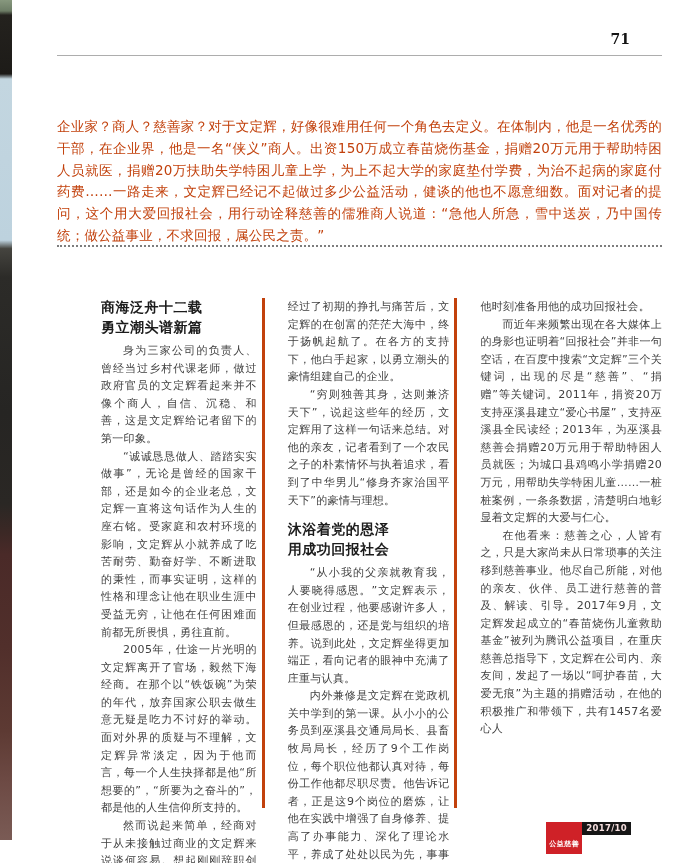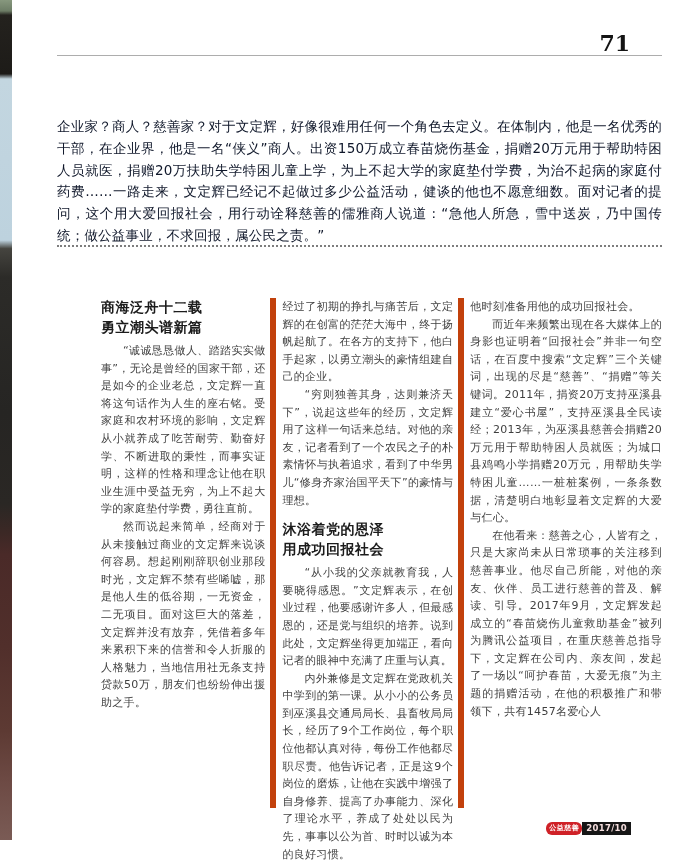--- a/index.html
+++ b/index.html
@@ -28,21 +28,21 @@
     position:absolute;left:57px;top:0;width:605px;height:863px;
   }
   .page-header{
     position:absolute;left:0;top:0;width:100%;
     border-bottom:1px solid #adadad;
     height:55px;
   }
   .page-number{
     position:absolute;right:32px;top:32px;
     font-family:"DejaVu Serif","Liberation Serif",serif;
-    font-weight:bold;font-size:22px;color:#141414;
+    font-weight:bold;font-size:14px;color:#141414;
     line-height:1;
   }
   .intro{
     position:absolute;left:0;top:116px;width:100%;
     font-size:13.5px;line-height:21.8px;
     text-align:justify;
     letter-spacing:.2px;
   }
   .intro-rule{
     position:absolute;left:0;top:245px;width:100%;height:0;
@@ -54,66 +54,68 @@
   }
   .col{
     text-align:justify;
     font-size:11px;line-height:17.6px;color:#3f3f3f;
     letter-spacing:.3px;
   }
   .col-1{width:181px;margin-left:44px;}
   .col-2{width:188px;}
   .col-3{width:211px;}
   .col + .col{
-    border-left:6px solid #c2410c;
-    margin-left:5px;padding-left:6px;
+    border-left:3px solid #c2410c;
+    margin-left:5px;padding-left:23px;
   }
   .col-heading{
     font-size:14px;font-weight:bold;color:#1c1c1c;
     line-height:19.5px;margin:0 0 5px 0;
     white-space:pre-line;text-align:left;
     letter-spacing:.5px;
   }
   .col-heading.mid{margin-top:11px;}
   .para{margin:0;text-indent:2em;}
   .para.no-indent{text-indent:0;}
   .footer-badge{
     position:absolute;right:31px;top:822px;
     display:flex;align-items:stretch;
     font-size:8px;line-height:13px;height:13px;
   }
   .badge-label{
-    color:#ffffff;padding:0 3px;font-weight:bold;
-    font-size:7px;letter-spacing:.5px;border-radius:6px;
+    color:#ffffff;padding:16px 3px;font-weight:bold;
+    font-size:7px;letter-spacing:.5px;
   }
   .badge-issue{
     color:#f5dede;padding:0 4px;font-weight:bold;
     font-size:8.5px;letter-spacing:.3px;
   }
 </style>
 </head>
 <body>
 
 <div class="photo-strip"></div>
 
 <div class="page">
 
   <div class="page-header"></div>
   <div class="page-number">71</div>
 
-  <div class="intro" style="color: #0f172a;">企业家？商人？慈善家？对于文定辉，好像很难用任何一个角色去定义。在体制内，他是一名优秀的干部，在企业界，他是一名“侠义”商人。出资150万成立春苗烧伤基金，捐赠20万元用于帮助特困人员就医，捐赠20万扶助失学特困儿童上学，为上不起大学的家庭垫付学费，为治不起病的家庭付药费……一路走来，文定辉已经记不起做过多少公益活动，健谈的他也不愿意细数。面对记者的提问，这个用大爱回报社会，用行动诠释慈善的儒雅商人说道：“急他人所急，雪中送炭，乃中国传统；做公益事业，不求回报，属公民之责。”</div>
+  <div class="intro" style="color: #c2410c;">企业家？商人？慈善家？对于文定辉，好像很难用任何一个角色去定义。在体制内，他是一名优秀的干部，在企业界，他是一名“侠义”商人。出资150万成立春苗烧伤基金，捐赠20万元用于帮助特困人员就医，捐赠20万扶助失学特困儿童上学，为上不起大学的家庭垫付学费，为治不起病的家庭付药费……一路走来，文定辉已经记不起做过多少公益活动，健谈的他也不愿意细数。面对记者的提问，这个用大爱回报社会，用行动诠释慈善的儒雅商人说道：“急他人所急，雪中送炭，乃中国传统；做公益事业，不求回报，属公民之责。”</div>
 
   <div class="intro-rule"></div>
 
   <div class="columns">
 
     <div class="col col-1">
       <h3 class="col-heading">商海泛舟十二载
 勇立潮头谱新篇</h3>
-      <p class="para">“诚诚恳恳做人、踏踏实实做事”，无论是曾经的国家干部，还是如今的企业老总，文定辉一直将这句话作为人生的座右铭。受家庭和农村环境的影响，文定辉从小就养成了吃苦耐劳、勤奋好学、不断进取的秉性，而事实证明，这样的性格和理念让他在职业生涯中受益无穷，为上不起大学的家庭垫付学费，勇往直前。</p>
+      <p class="para">身为三家公司的负责人、曾经当过乡村代课老师，做过政府官员的文定辉看起来并不像个商人，自信、沉稳、和善，这是文定辉给记者留下的第一印象。</p>
+      <p class="para">“诚诚恳恳做人、踏踏实实做事”，无论是曾经的国家干部，还是如今的企业老总，文定辉一直将这句话作为人生的座右铭。受家庭和农村环境的影响，文定辉从小就养成了吃苦耐劳、勤奋好学、不断进取的秉性，而事实证明，这样的性格和理念让他在职业生涯中受益无穷，让他在任何困难面前都无所畏惧，勇往直前。</p>
+      <p class="para">2005年，仕途一片光明的文定辉离开了官场，毅然下海经商。在那个以“铁饭碗”为荣的年代，放弃国家公职去做生意无疑是吃力不讨好的举动。面对外界的质疑与不理解，文定辉异常淡定，因为于他而言，每一个人生抉择都是他“所想要的”，“所要为之奋斗的”，都是他的人生信仰所支持的。</p>
       <p class="para">然而说起来简单，经商对于从未接触过商业的文定辉来说谈何容易。想起刚刚辞职创业那段时光，文定辉不禁有些唏嘘，那是他人生的低谷期，一无资金，二无项目。面对这巨大的落差，文定辉并没有放弃，凭借着多年来累积下来的信誉和令人折服的人格魅力，当地信用社无条支持贷款50万，朋友们也纷纷伸出援助之手。</p>
     </div>
 
     <div class="col col-2">
       <p class="para no-indent">经过了初期的挣扎与痛苦后，文定辉的在创富的茫茫大海中，终于扬帆起航了。在各方的支持下，他白手起家，以勇立潮头的豪情组建自己的企业。</p>
       <p class="para">“穷则独善其身，达则兼济天下”，说起这些年的经历，文定辉用了这样一句话来总结。对他的亲友，记者看到了一个农民之子的朴素情怀与执着追求，看到了中华男儿“修身齐家治国平天下”的豪情与理想。</p>
       <h3 class="col-heading mid">沐浴着党的恩泽
 用成功回报社会</h3>
       <p class="para">“从小我的父亲就教育我，人要晓得感恩。”文定辉表示，在创业过程，他要感谢许多人，但最感恩的，还是党与组织的培养。说到此处，文定辉坐得更加端正，看向记者的眼神中充满了庄重与认真。</p>
       <p class="para">内外兼修是文定辉在党政机关中学到的第一课。从小小的公务员到巫溪县交通局局长、县畜牧局局长，经历了9个工作岗位，每个职位他都认真对待，每份工作他都尽职尽责。他告诉记者，正是这9个岗位的磨炼，让他在实践中增强了自身修养、提高了办事能力、深化了理论水平，养成了处处以民为先，事事以公为首、时时以诚为本的良好习惯。</p>

